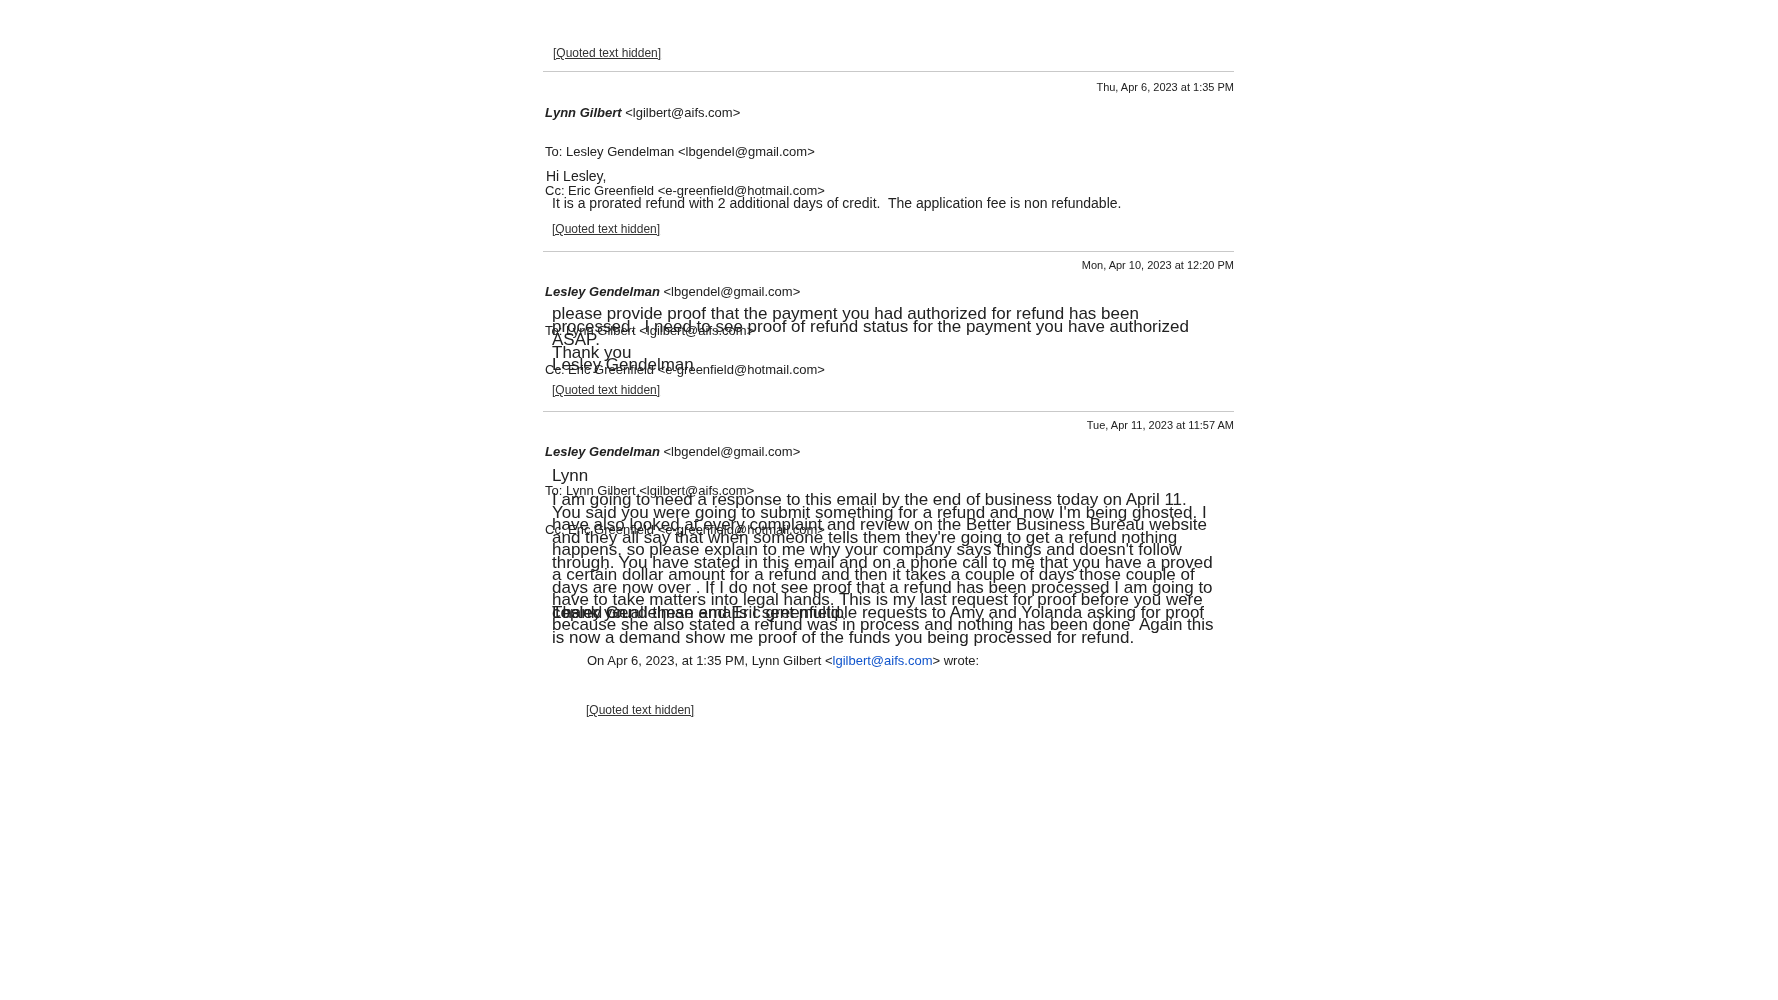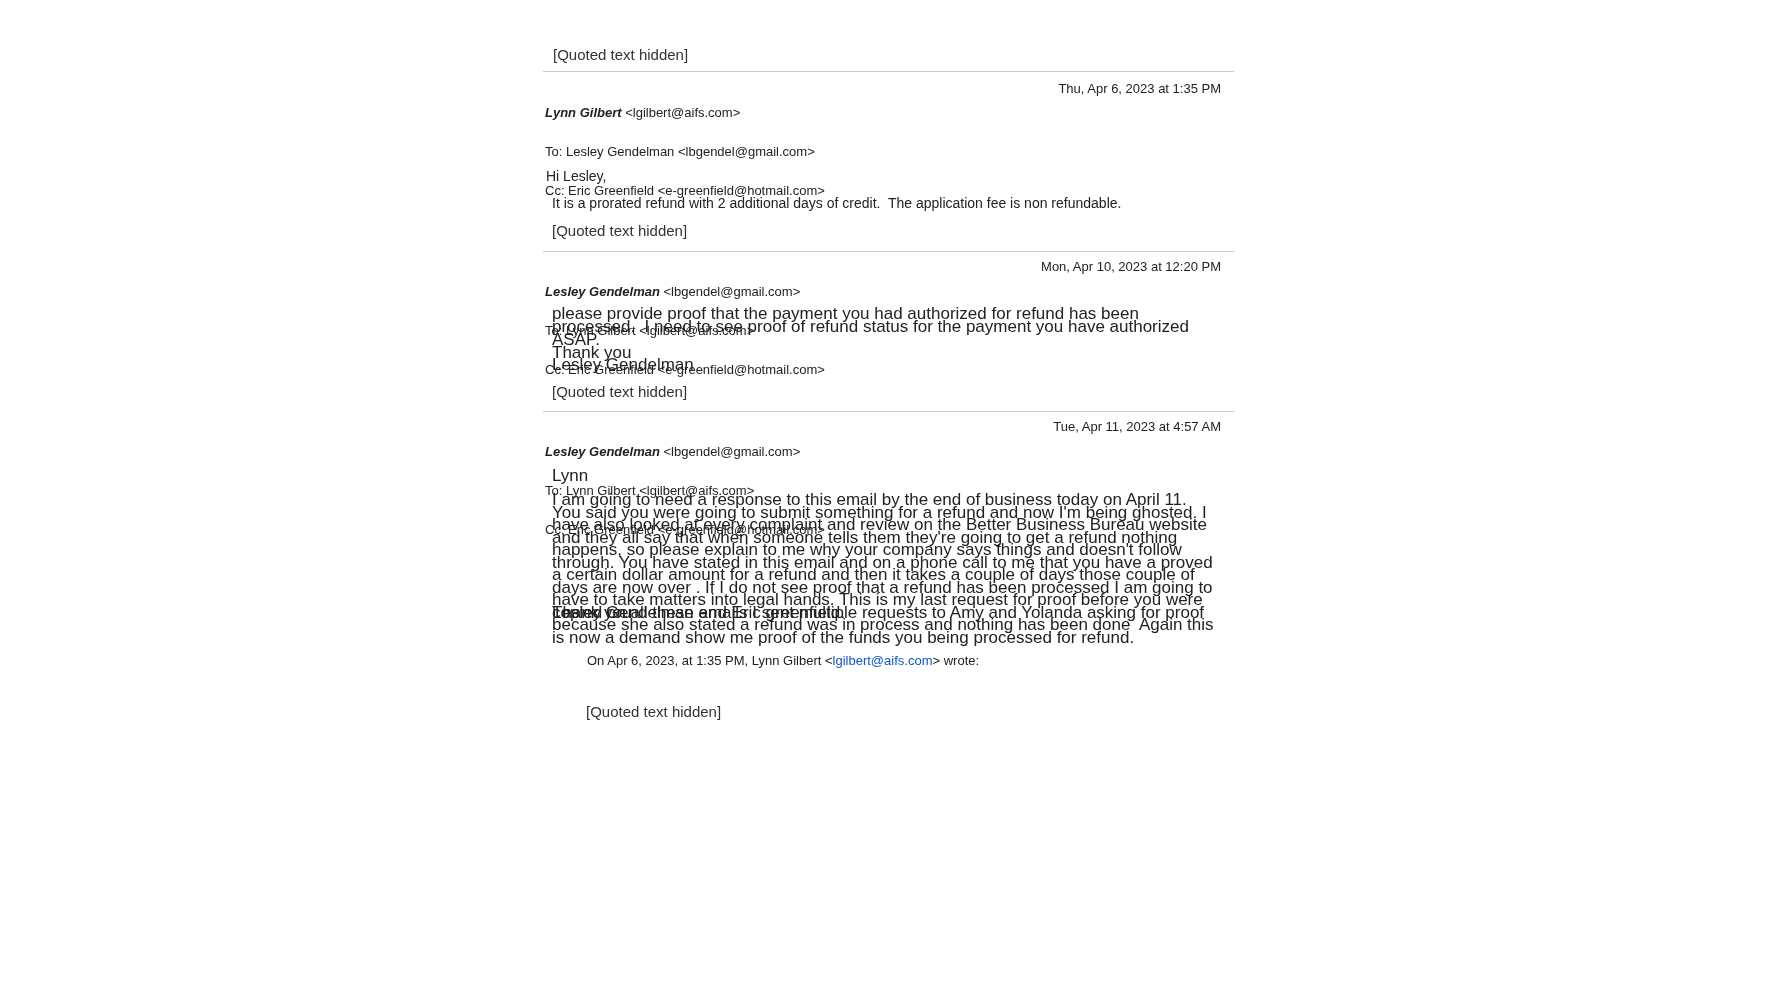--- a/index.html
+++ b/index.html
@@ -2,22 +2,22 @@
 <html><head>
 <meta charset="utf-8">
 <style>
   html,body{margin:0;padding:0;background:#ffffff;}
   .page{position:relative;width:1778px;height:1000px;background:#ffffff;overflow:hidden;
         font-family:"Liberation Sans","DejaVu Sans",sans-serif;color:#222222;}
   .message{position:absolute;left:543px;width:691px;}
   .rule{position:absolute;top:0;left:0;width:691px;height:1px;background:#c9c9c9;}
   .header{position:absolute;left:2px;font-size:13px;line-height:13px;white-space:pre;}
   .from-line .name{font-weight:bold;font-style:italic;}
-  .date{position:absolute;right:13px;font-size:13px;white-space:pre;}
-  .qth{position:absolute;font-size:15px;color:#333333;white-space:pre;}
+  .date{position:absolute;right:0;font-size:11px;white-space:pre;}
+  .qth{position:absolute;font-size:12px;color:#333333;white-space:pre;text-decoration:underline;}
   .body-lg{position:absolute;font-size:14px;line-height:15px;white-space:pre-wrap;}
   .body-sm{position:absolute;font-size:17px;line-height:13px;white-space:pre-wrap;}
   .quote-line{position:absolute;font-size:13px;white-space:pre;}
   .maillink{color:#1155cc;text-decoration:none;}
 </style>
 </head>
 <body>
 
 <div class="page">
 
@@ -50,21 +50,21 @@
     <div class="qth" style="left:9px;top:132px;">[Quoted text hidden]</div>
   </section>
 
   <section class="message" style="top:411px;">
     <div class="rule"></div>
     <div class="header" style="top:8px;">
       <div class="from-line"><span class="name">Lesley Gendelman</span><span> &lt;lbgendel@gmail.com&gt;</span></div>
       <div>To: Lynn Gilbert &lt;lgilbert@aifs.com&gt;</div>
       <div>Cc: Eric Greenfield &lt;e-greenfield@hotmail.com&gt;</div>
     </div>
-    <div class="date" style="top:8px;">Tue, Apr 11, 2023 at 4:57 AM</div>
+    <div class="date" style="top:8px;">Tue, Apr 11, 2023 at 11:57 AM</div>
     <div class="body-sm" style="left:9px;top:58px;">Lynn</div>
     <div class="body-sm" style="left:9px;top:83px;width:662px;line-height:12.5px;">I am going to need a response to this email by the end of business today on April 11. You said you were going to submit something for a refund and now I'm being ghosted. I have also looked at every complaint and review on the Better Business Bureau website and they all say that when someone tells them they're going to get a refund nothing happens, so please explain to me why your company says things and doesn't follow through. You have stated in this email and on a phone call to me that you have a proved a certain dollar amount for a refund and then it takes a couple of days those couple of days are now over . If I do not see proof that a refund has been processed I am going to have to take matters into legal hands. This is my last request for proof before you were copied on all these emails I sent multiple requests to Amy and Yolanda asking for proof because she also stated a refund was in process and nothing has been done  Again this is now a demand show me proof of the funds you being processed for refund.</div>
     <div class="body-sm" style="left:9px;top:195px;">Thank you</div>
     <div class="body-sm" style="left:9px;top:195px;">Lesley Gendelman and Eric greenfield.</div>
     <div class="quote-line" style="left:44px;top:242px;"><span>On Apr 6, 2023, at 1:35 PM, Lynn Gilbert &lt;</span><a class="maillink" href="#">lgilbert@aifs.com</a><span>&gt; wrote:</span></div>
     <div class="qth" style="left:43px;top:292px;">[Quoted text hidden]</div>
   </section>
 
 </div>
 

